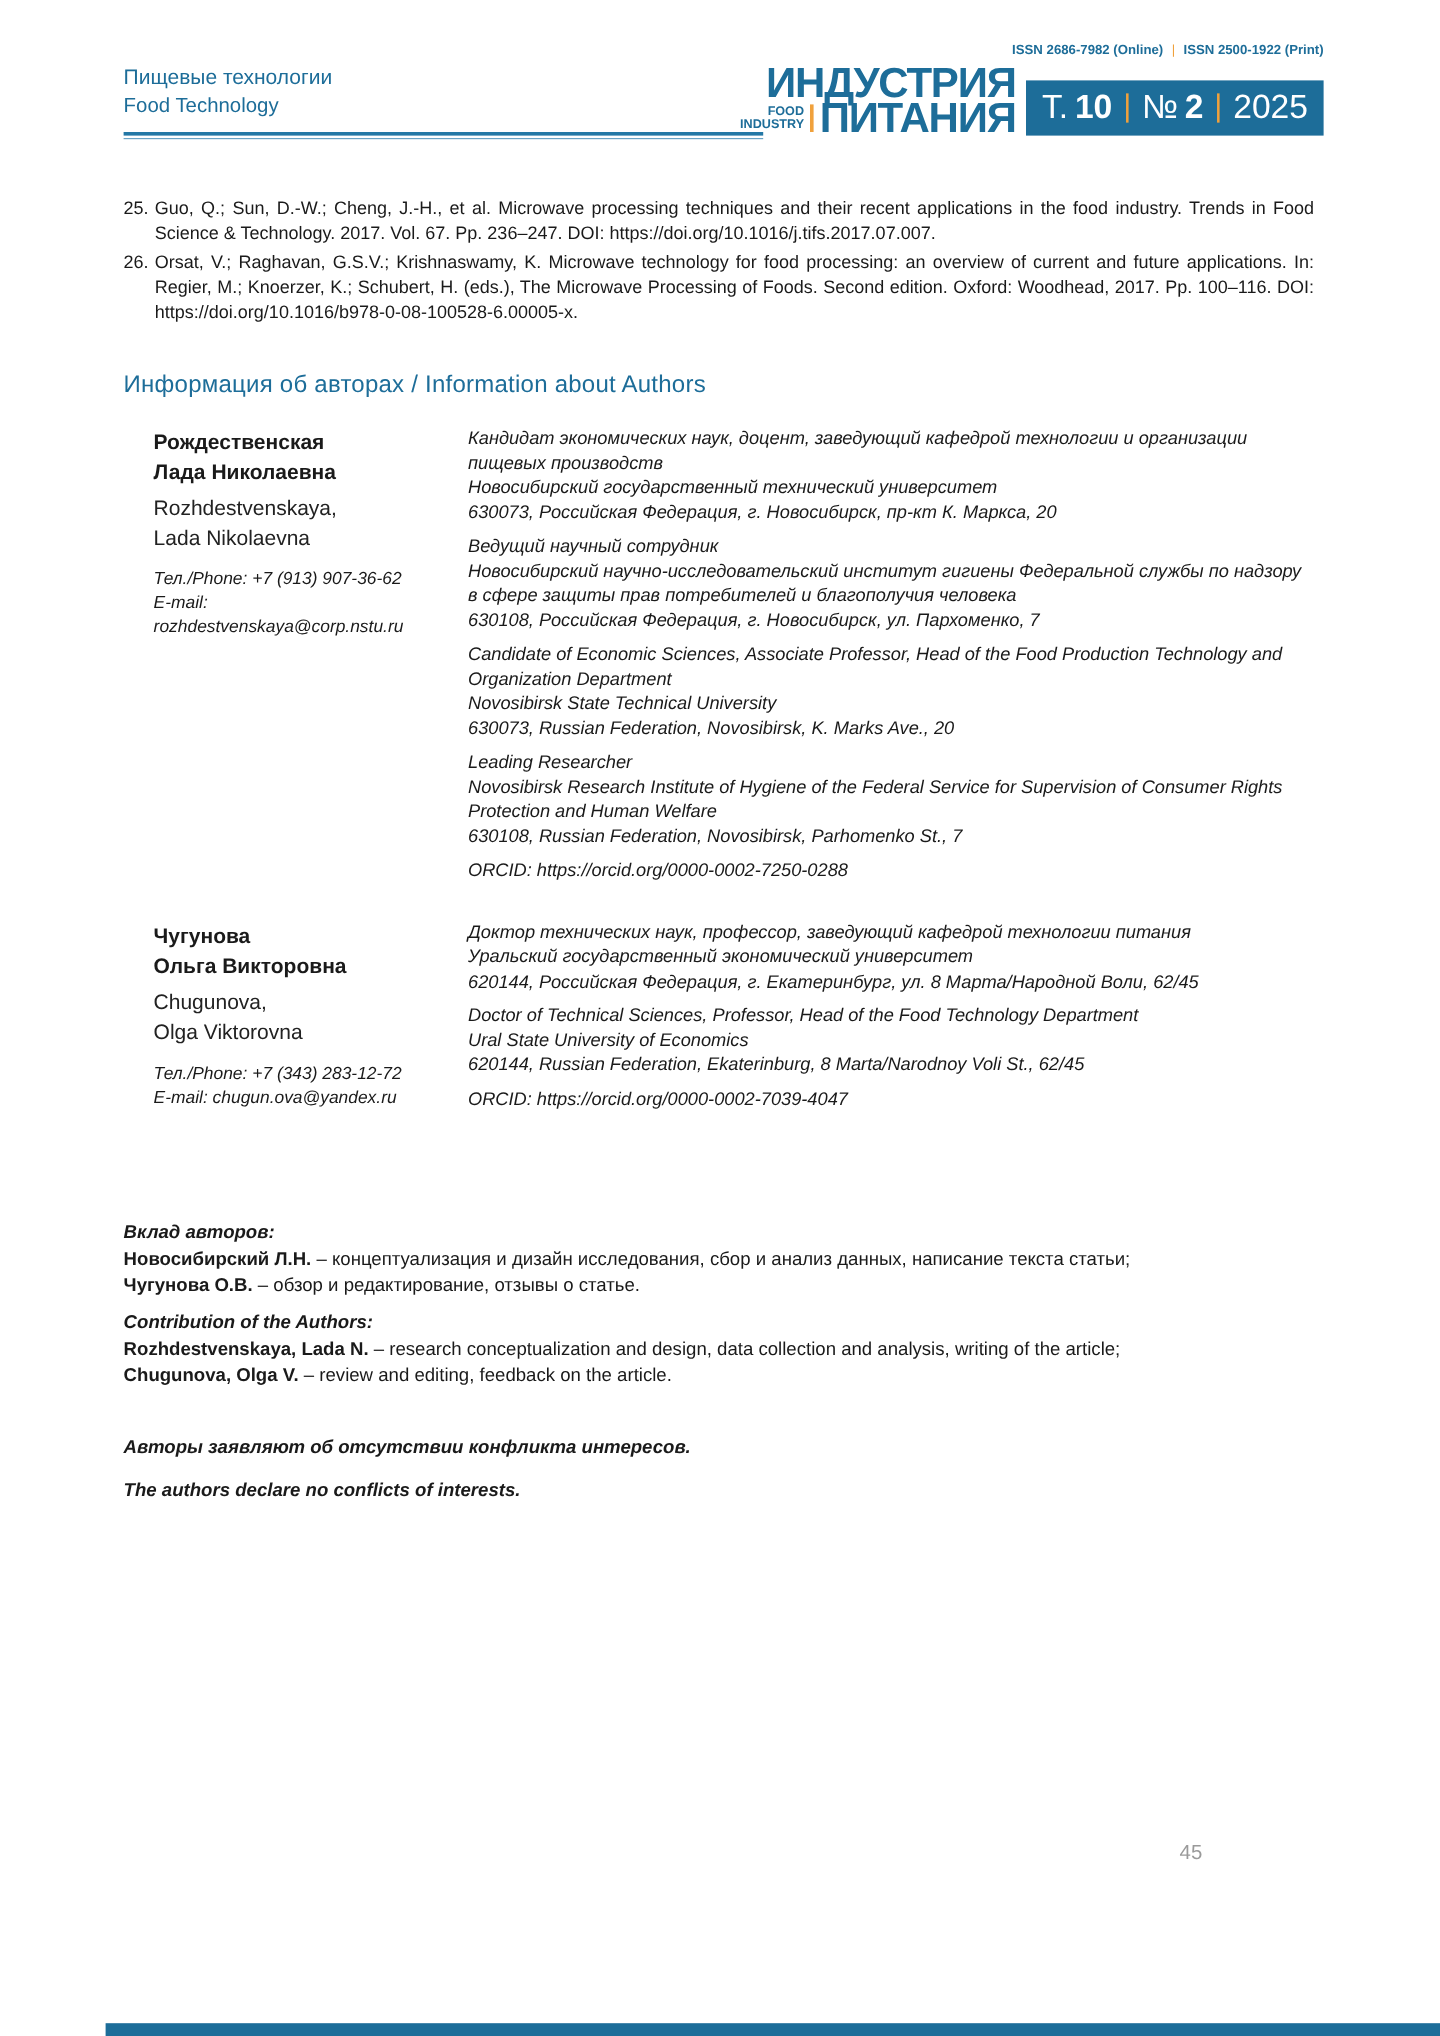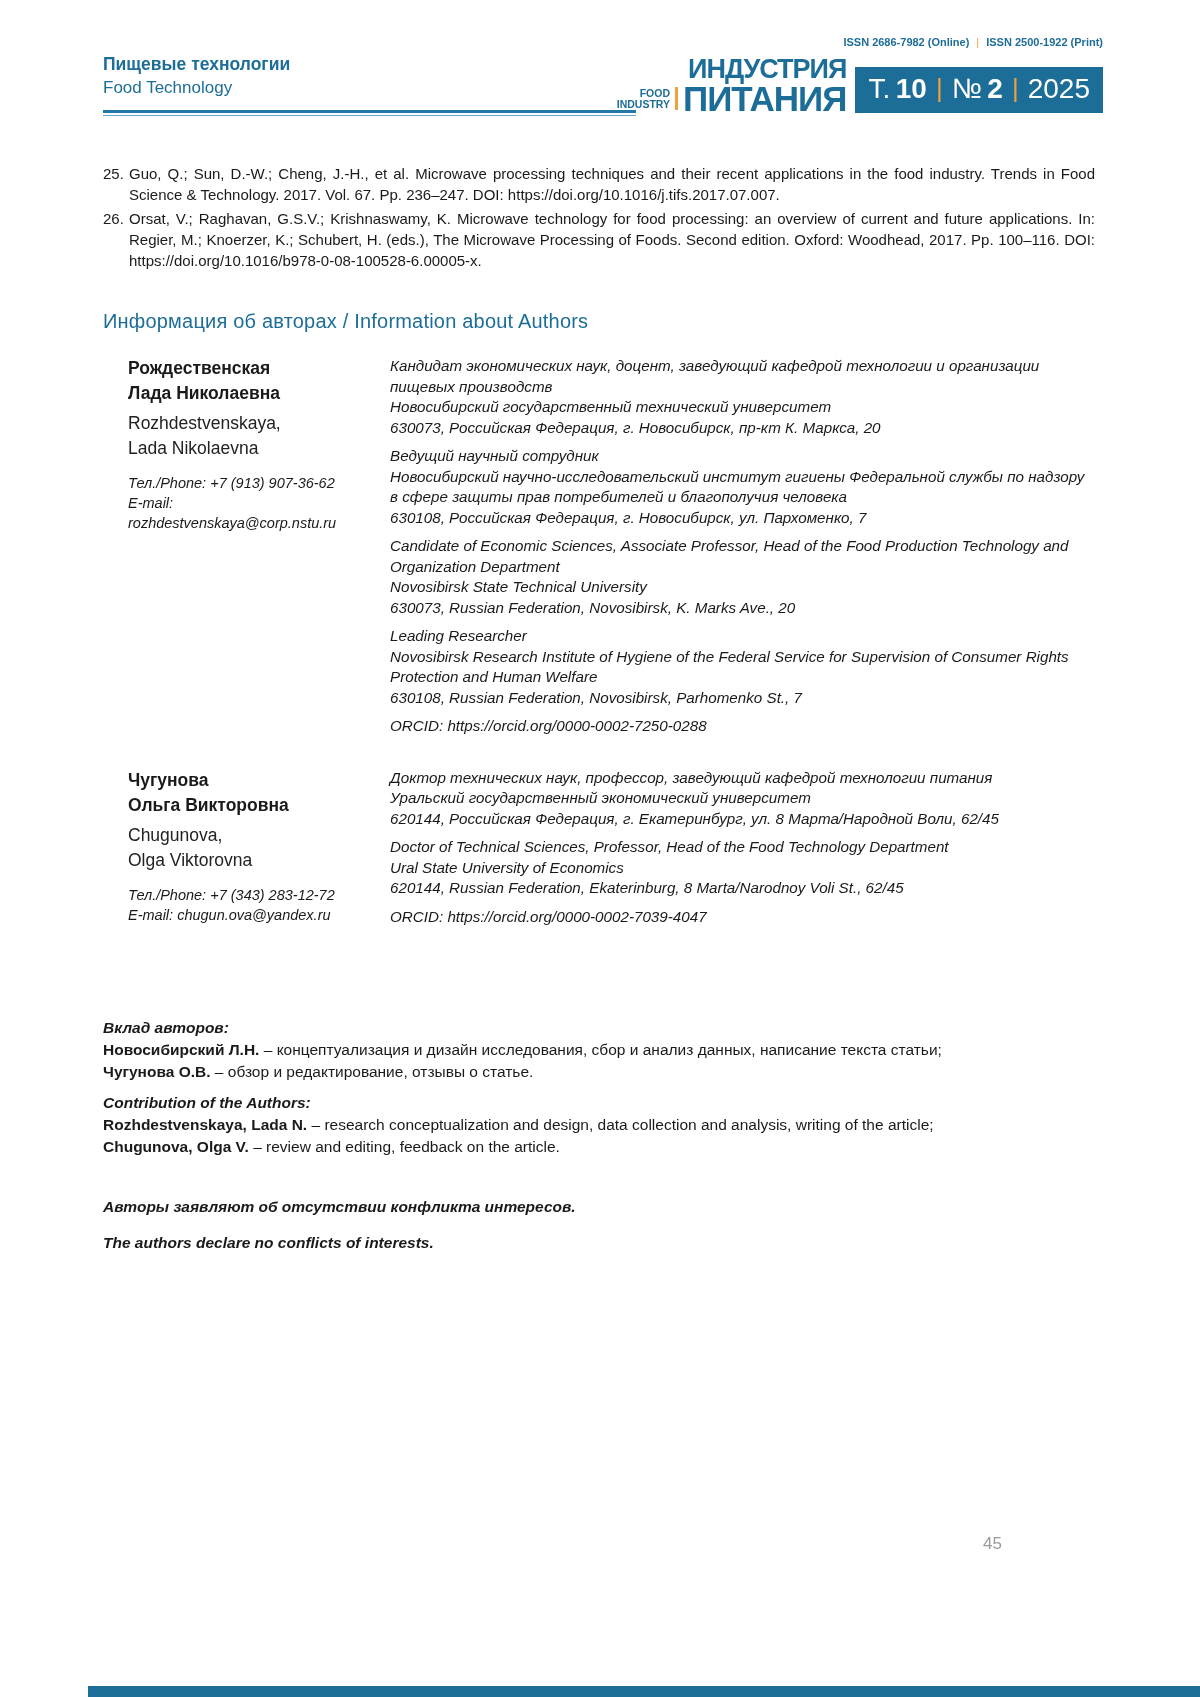--- a/index.html
+++ b/index.html
@@ -8,31 +8,31 @@
     --page-number-gray:#9a9a9a;
     --ink:#1a1a1a;
   }
   *{margin:0;padding:0;box-sizing:border-box;}
   html,body{background:#ffffff;}
   body{font-family:"Liberation Sans","DejaVu Sans",sans-serif;color:var(--ink);}
   .page{position:relative;width:1200px;height:1697px;margin:0 auto;background:#fff;overflow:hidden;}
 
   
   .mast-left{position:absolute;left:103px;top:52px;color:var(--brand-blue,#1d6d99);}
-  .mast-left .ru{font-size:17.5px;font-weight:bold;line-height:24px;}
+  .mast-left .ru{font-size:17.5px;font-weight:normal;line-height:24px;}
   .mast-left .en{font-size:17px;font-weight:normal;line-height:24px;}
   .mast-rule{position:absolute;left:103px;top:110px;width:533px;height:6px;
     border-top:3px solid #2478a6;border-bottom:1px solid #6aa4c6;}
   .mast-right{position:absolute;top:36px;right:97px;display:flex;flex-direction:column;align-items:flex-end;}
   .issn-line{display:flex;align-items:center;gap:7px;font-size:11px;font-weight:bold;
     color:var(--brand-blue,#1d6d99);margin-bottom:7px;}
   .issn-sep{color:var(--accent-orange,#f0a13c);font-weight:normal;}
   .brand-row{display:flex;align-items:flex-end;}
   .logo{display:flex;flex-direction:column;align-items:flex-end;color:var(--brand-blue,#1d6d99);margin-right:9px;}
-  .logo-line1{font-size:27px;font-weight:bold;line-height:29px;letter-spacing:-1px;}
+  .logo-line1{font-size:35px;font-weight:bold;line-height:29px;letter-spacing:-1px;}
   .logo-row2{display:flex;align-items:center;}
   .logo-sub{display:flex;flex-direction:column;align-items:flex-end;font-size:10.5px;font-weight:bold;line-height:11px;}
   .logo-bar{width:3px;height:23px;background:var(--accent-orange,#f0a13c);margin:0 5px;}
   .logo-line2{font-size:35px;font-weight:bold;line-height:29px;letter-spacing:-1px;}
   .issue-box{background:var(--brand-blue,#1d6d99);color:#fff;display:flex;align-items:center;gap:9px;
     padding:6px 13px 9px 13px;font-size:28px;line-height:31px;}
   .issue-box .thin{font-weight:normal;}
   .issue-box .bold{font-weight:bold;}
   .issue-sep{color:var(--accent-orange,#f0a13c);font-weight:normal;font-size:26px;}
 

